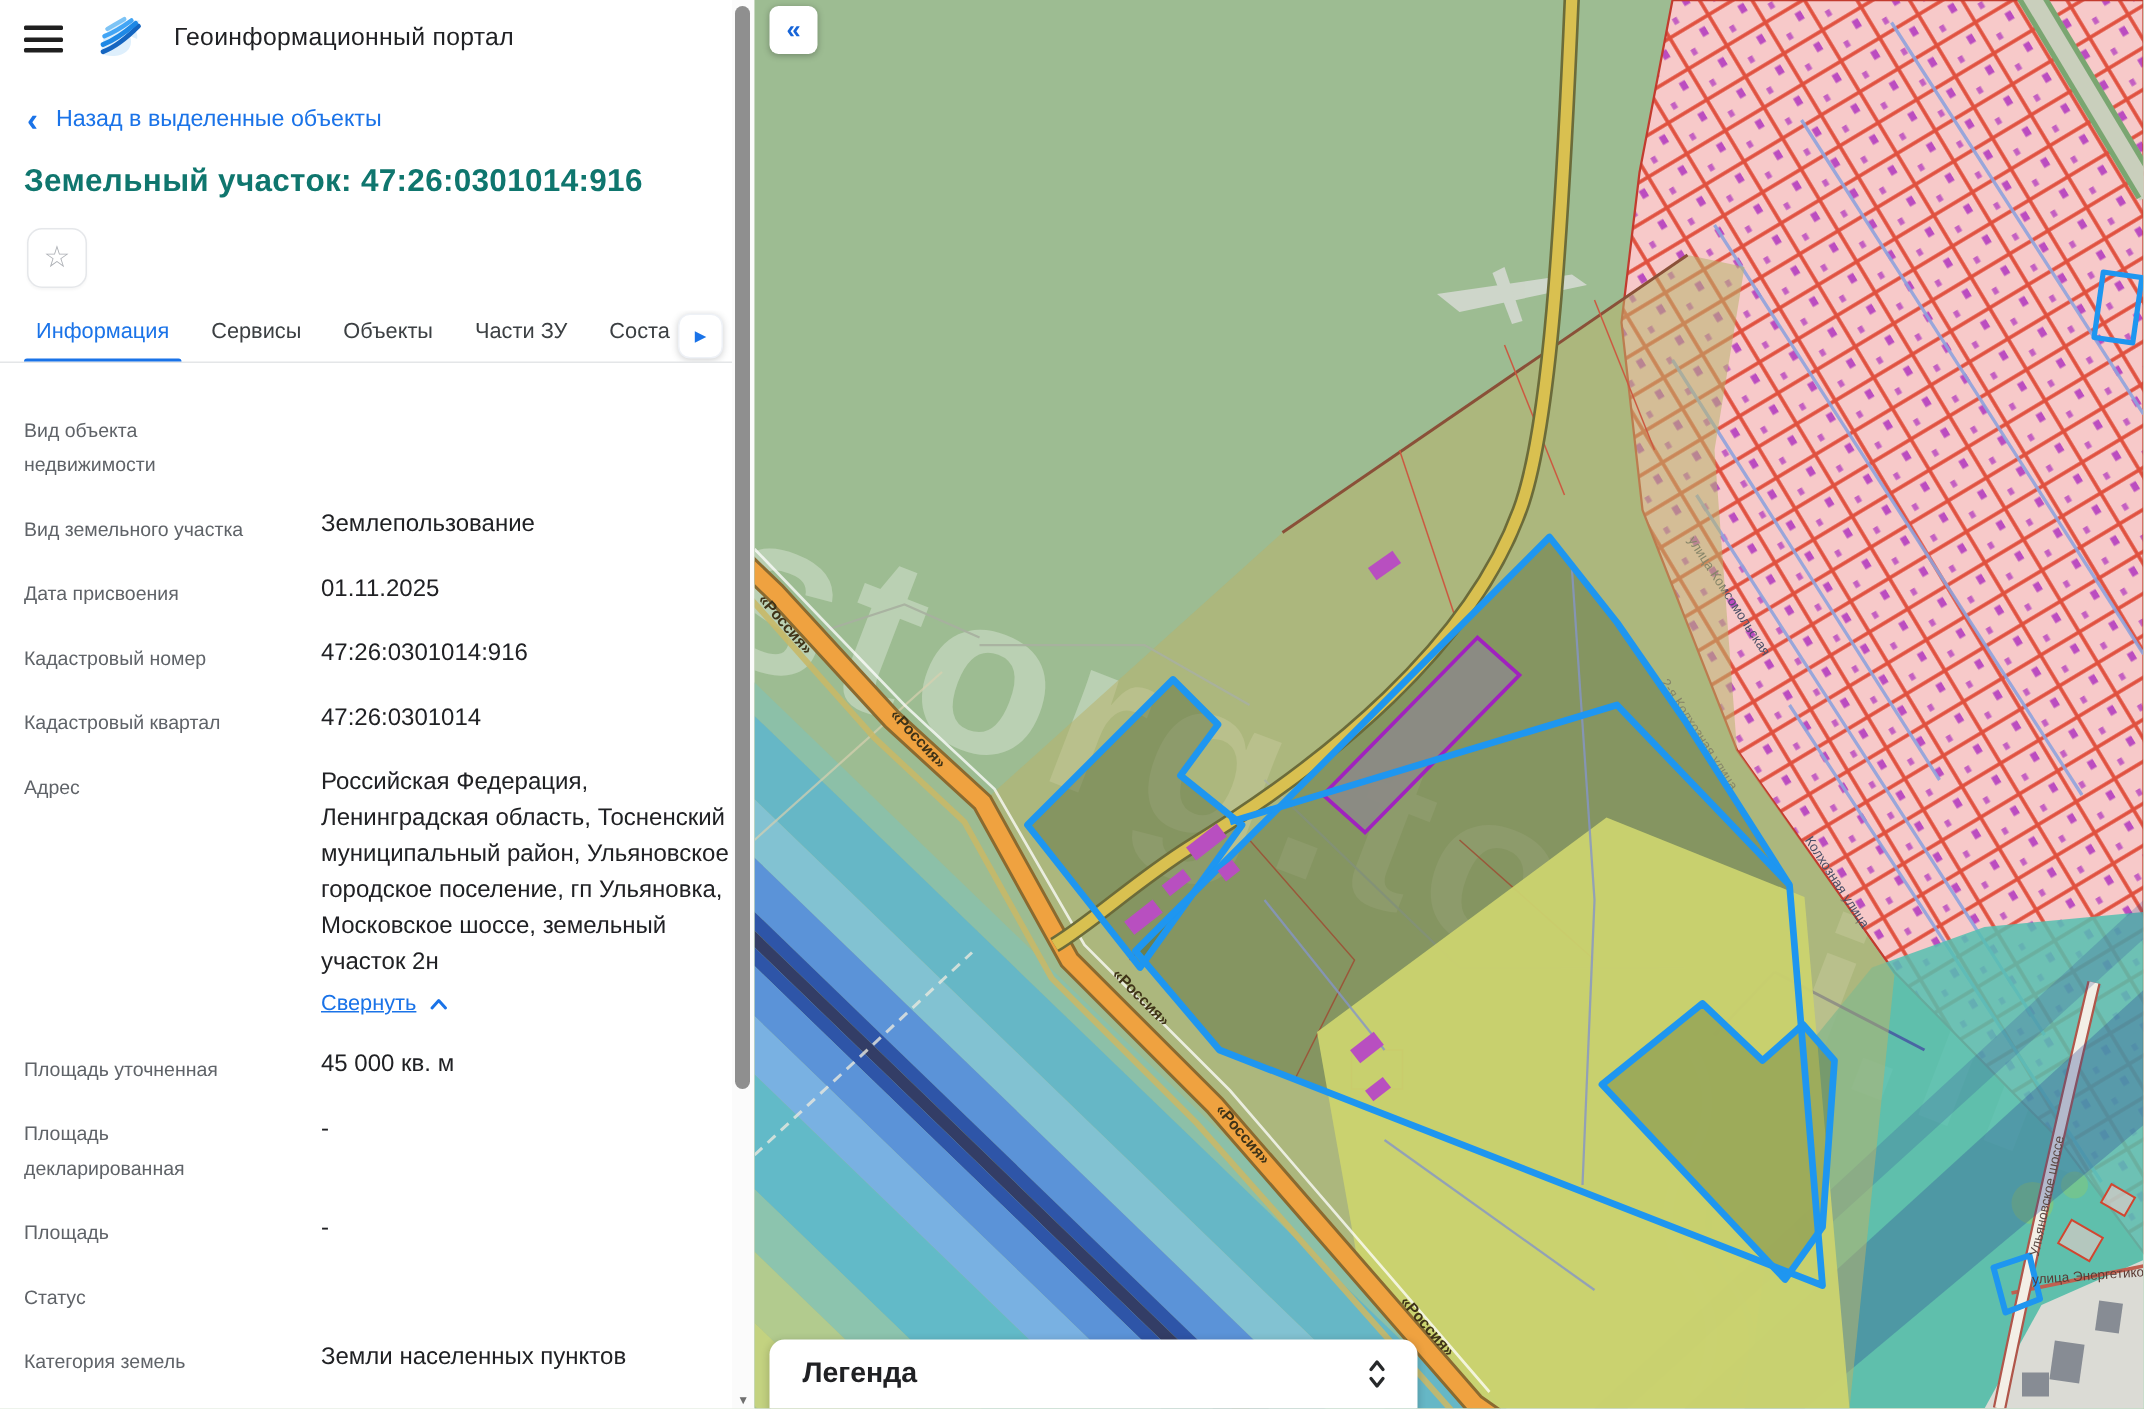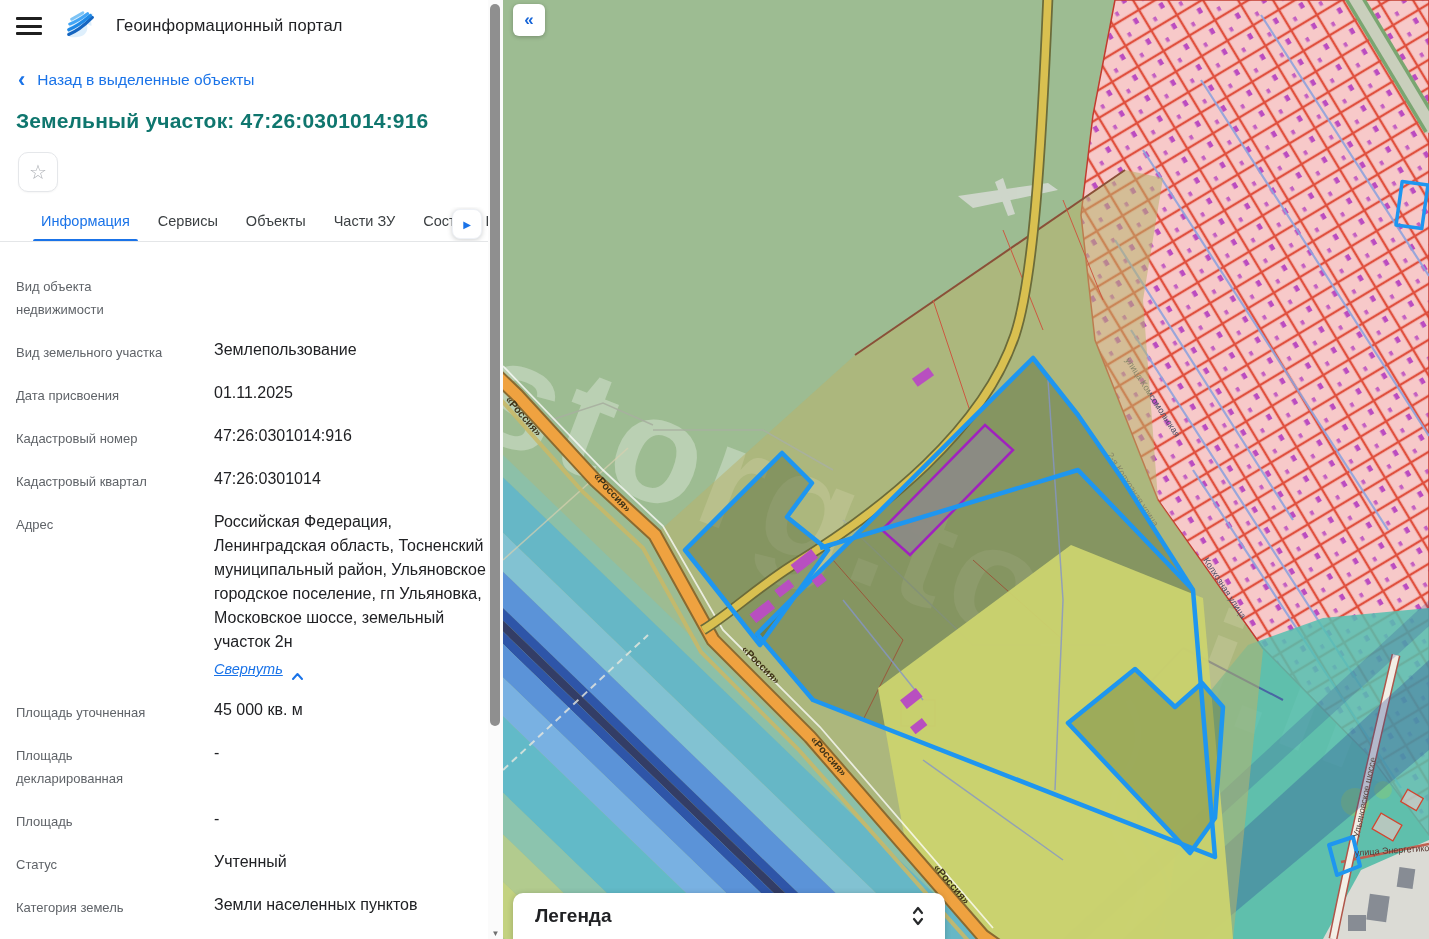--- a/index.html
+++ b/index.html
@@ -17,33 +17,33 @@
 
   .back { display:flex; align-items:center; margin:30px 0 0 18px; color:#1a73e8; cursor:pointer; text-decoration:none; }
   .back-ch { font-size:22px; font-weight:700; line-height:16px; margin-right:12px; }
   .back-label { font-size:15.5px; font-weight:500; }
 
   .page-title { margin:20px 16px 0 16px; font-size:21px; font-weight:600; color:#0f766e; letter-spacing:.2px; }
 
   .star-btn { margin:19px 0 0 18px; width:40px; height:40px; background:#fff; border:1px solid #e5e7ea; border-radius:10px;
     box-shadow:0 1px 2px rgba(0,0,0,.04); font-size:20px; color:#aeb1b6; cursor:pointer; line-height:38px; text-align:center; }
 
-  .tabs { position:relative; margin-top:15px; height:35px; border-bottom:1px solid #e4e6e8; display:flex; gap:12px; padding-left:33px; width:488px; overflow:hidden; }
+  .tabs { position:relative; margin-top:15px; height:35px; border-bottom:1px solid #e4e6e8; display:flex; gap:12px; padding-left:16px; width:488px; overflow:hidden; }
   .tab { position:relative; padding:6px 8px 0 8px; font-size:14.5px; color:#3c4043; white-space:nowrap; cursor:pointer; }
   .tab.active { color:#1a73e8; font-weight:500; }
   .tab.active::after { content:""; position:absolute; left:0; right:0; bottom:-1px; height:3px; background:#1a73e8; border-radius:2px 2px 0 0; }
   .tab.sliver { padding:6px 2px 0 2px; }
   .tab-scroll-btn { position:absolute; left:452px; top:2px; width:30px; height:30px; background:#fff; border:1px solid #eef1f6; border-radius:8px;
     box-shadow:0 1px 5px rgba(60,64,67,.25); color:#1a73e8; font-size:10px; cursor:pointer; }
 
   .fields { padding:30px 0 0 16px; }
   .field { display:flex; margin-bottom:17px;gap:38px; }
   .f-label { flex:none; width:150px; font-size:13px; color:#5f6368; line-height:23px; padding-top:3px; }
   .f-value { width:280px; margin-left:10px; font-size:16px; color:#202124; line-height:24px; }
-  .collapse-row { margin-top:3px; display:flex; align-items:flex-end; gap:8px;font-style:italic; }
+  .collapse-row { margin-top:3px; display:flex; align-items:center; gap:8px; }
   .collapse-link { font-size:14.5px; color:#1a73e8; text-decoration:underline; cursor:pointer; }
 
   
   .vscroll { position:absolute; left:488px; top:0; width:15px; height:939px; background:#fbfbfb; }
   .vscroll .thumb { position:absolute; left:2px; top:4px; width:10px; height:722px; background:#8f8f8f; border-radius:6px; }
   .vscroll .arrow { position:absolute; left:0; bottom:1px; width:15px; text-align:center; font-size:8px; color:#6f6f6f; }
 
   
   .map { position:absolute; left:503px; top:0; width:926px; height:939px; overflow:hidden; background:#9dbc92; }
   .map svg.canvas { position:absolute; left:0; top:0; }
@@ -141,21 +141,20 @@
       <div class="field">
         <div class="f-label">Площадь декларированная</div>
         <div class="f-value">-</div>
       </div>
       <div class="field">
         <div class="f-label">Площадь</div>
         <div class="f-value">-</div>
       </div>
       <div class="field">
         <div class="f-label">Статус</div>
-        <div class="f-value">Учтенный</div>
       </div>
       <div class="field">
         <div class="f-label">Категория земель</div>
         <div class="f-value">Земли населенных пунктов</div>
       </div>
       <div class="field">
         <div class="f-label">Вид разрешенного использования</div>
         <div class="f-value">Коммунально-складские и производственные предприятия V</div>
       </div>
     </div>

